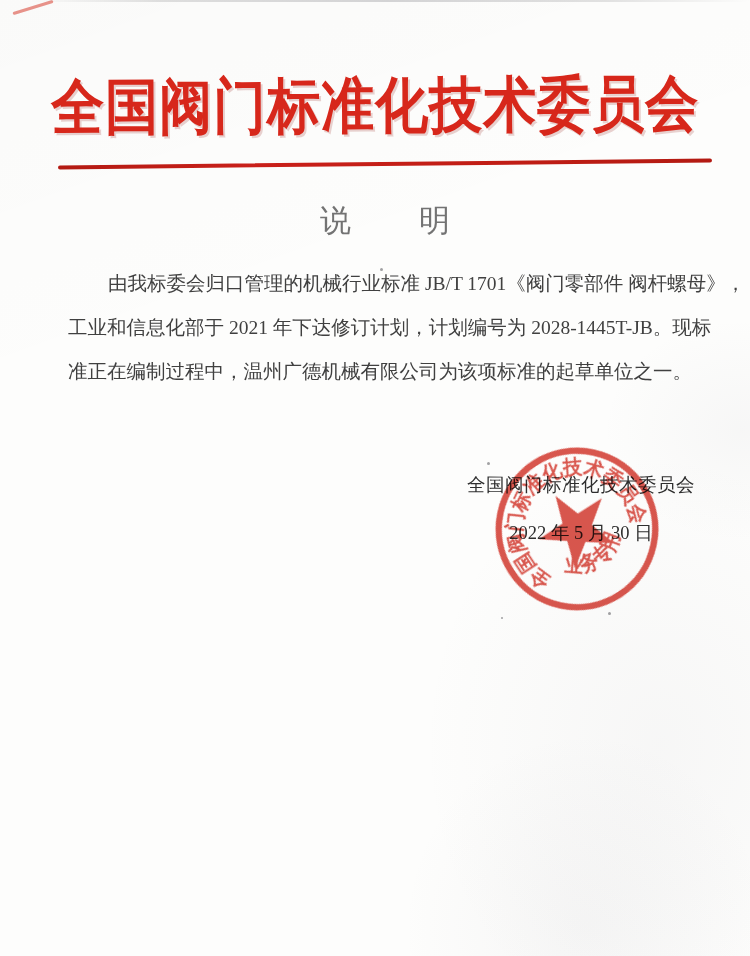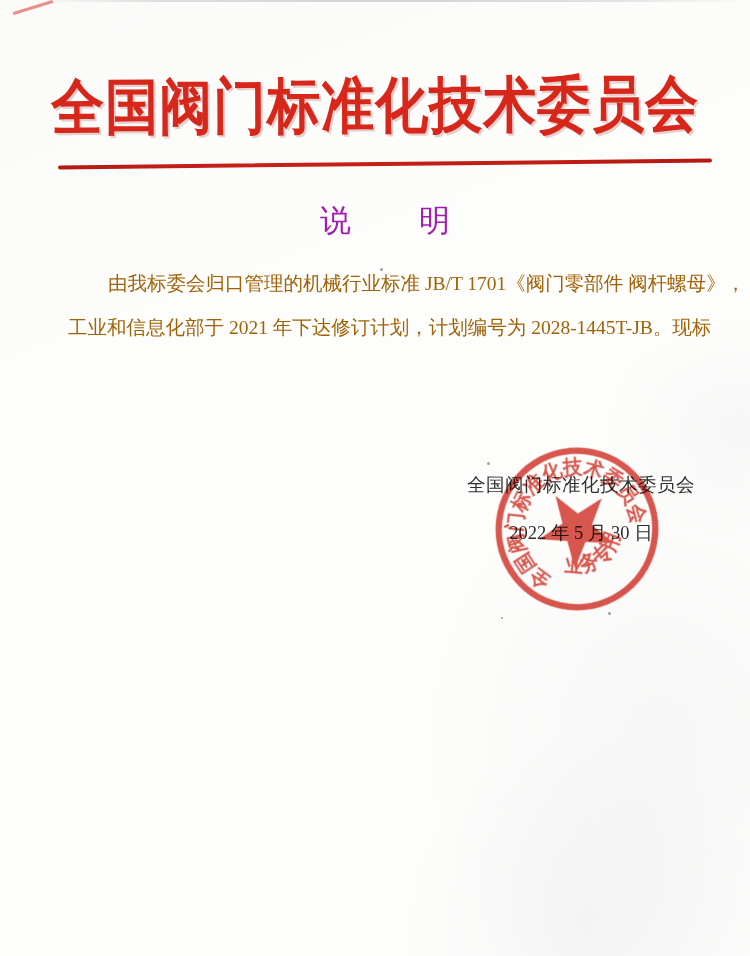--- a/index.html
+++ b/index.html
@@ -31,25 +31,25 @@
     white-space:nowrap;
   }
   .rule{
     position:absolute;top:162px;left:58px;width:654px;height:4px;
     background:linear-gradient(90deg,#b31a12,#c9201a 30%,#c01d15 70%,#b31a12);
     transform:rotate(-0.6deg);border-radius:2px;
   }
   .doc-heading{
     position:absolute;top:200px;left:0;right:8px;text-align:center;
     padding-left:30px;
-    font-size:31px;color:#a21caf;letter-spacing:2px;white-space:pre;
+    font-size:31px;color:#737373;letter-spacing:2px;white-space:pre;
   }
   .body-text{
     position:absolute;top:262px;left:68px;right:36px;
-    font-size:19.5px;line-height:44px;color:#a16207;
+    font-size:19.5px;line-height:44px;color:#404040;
   }
   .body-line{white-space:nowrap;}
   .indent{text-indent:40px;}
   .signature{
     position:absolute;top:472px;right:55px;z-index:1;
     text-align:center;color:#2e2e2e;
   }
   .signature .org{font-size:18.5px;line-height:26px;letter-spacing:0.5px;white-space:nowrap;}
   .signature .date{font-size:18.5px;line-height:26px;margin-top:22px;white-space:nowrap;}
   .seal{
@@ -74,20 +74,21 @@
 
   <div class="letterhead">全国阀门标准化技术委员会</div>
 
   <div class="rule"></div>
 
   <div class="doc-heading">说　　明</div>
 
   <div class="body-text">
     <div class="body-line indent">由我标委会归口管理的机械行业标准 JB/T 1701《阀门零部件 阀杆螺母》，</div>
     <div class="body-line">工业和信息化部于 2021 年下达修订计划，计划编号为 2028-1445T-JB。现标</div>
+    <div class="body-line">准正在编制过程中，温州广德机械有限公司为该项标准的起草单位之一。</div>
   </div>
 
   <div class="signature">
     <div class="org">全国阀门标准化技术委员会</div>
     <div class="date">2022 年 5 月 30 日</div>
   </div>
 
   <svg class="seal" viewBox="0 0 200 200" xmlns="http://www.w3.org/2000/svg">
     <defs>
       <path id="ringPath" d="M 44.6,132 A 64,64 0 1 1 155.4,132" fill="none"></path>

